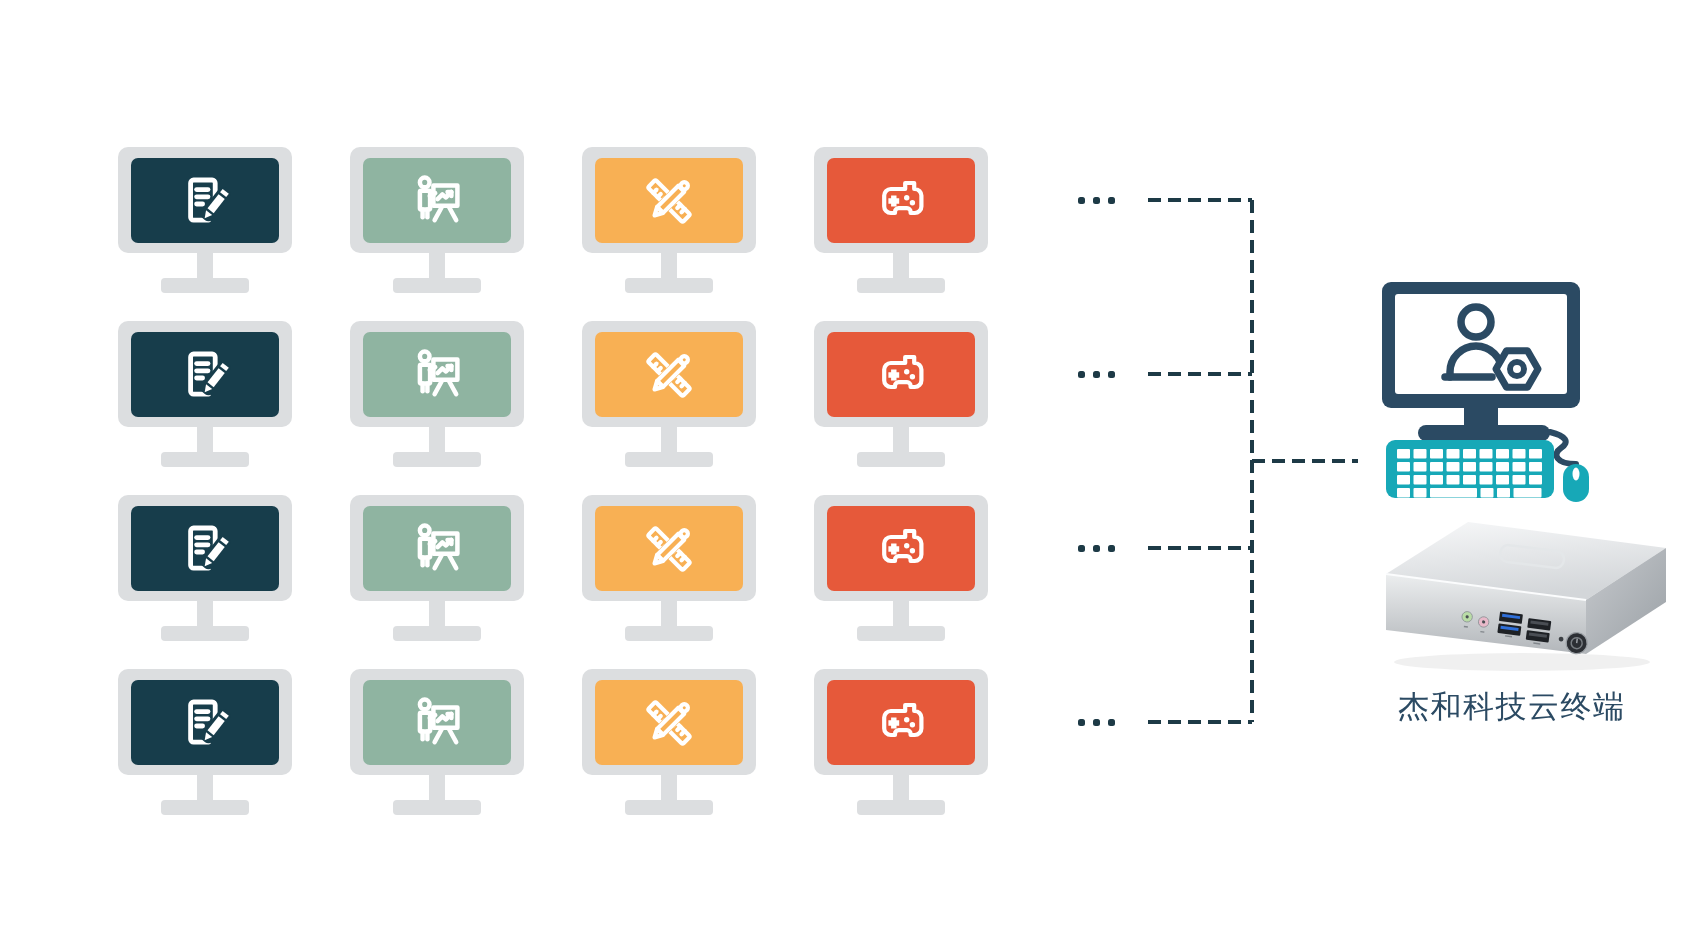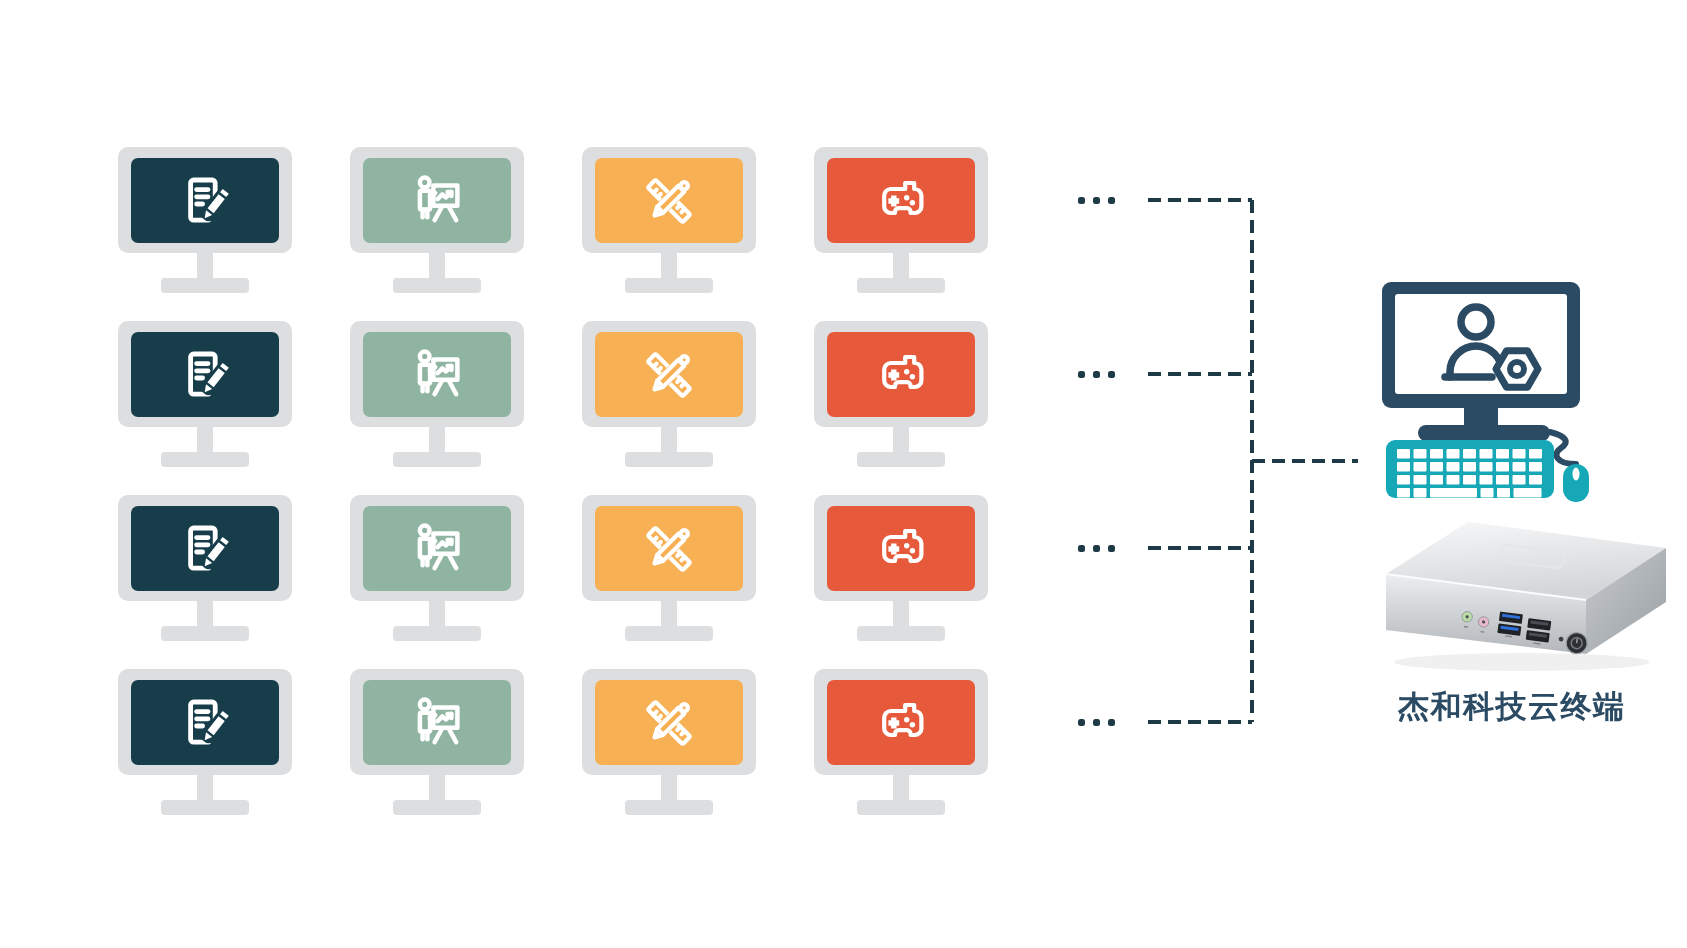--- a/index.html
+++ b/index.html
@@ -18,21 +18,21 @@
   .monitor .base{position:absolute;left:43px;top:131px;width:88px;height:15px;
     border-radius:4px;background:var(--c-frame)}
   
   .dots{position:absolute;display:flex;gap:8px}
   .dot{width:7px;height:7px;border-radius:2.5px;background:var(--c-line)}
   
   #connector-overlay{position:absolute;left:0;top:0;pointer-events:none}
   
   .admin-pc{position:absolute;left:1380px;top:278px;width:212px;height:228px}
   .mini-pc{position:absolute;left:1372px;top:512px;width:300px;height:172px}
-  .terminal-label{position:absolute;left:1398px;top:686px;font-size:31px;font-weight:bold;
+  .terminal-label{position:absolute;left:1398px;top:686px;font-size:31px;font-weight:normal;
     color:var(--c-navy);letter-spacing:1.5px;white-space:nowrap}
   .hidden-defs{position:absolute;width:0;height:0;overflow:hidden}
 </style>
 </head>
 <body>
 
 <svg class="hidden-defs" aria-hidden="true">
   <defs>
 
     <symbol id="sym-document-edit-icon" viewBox="0 0 100 100">

